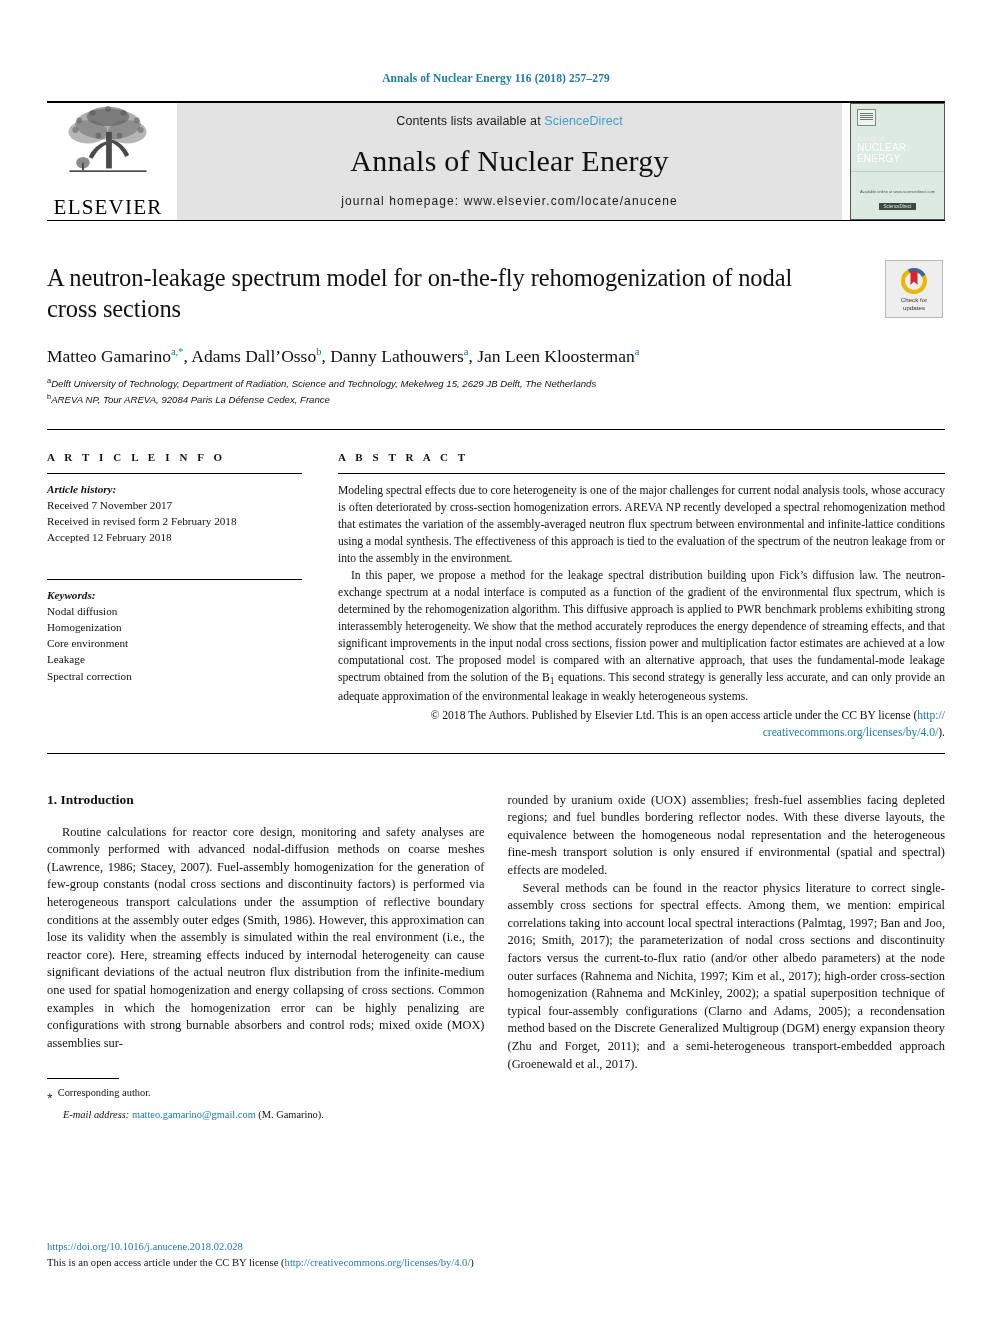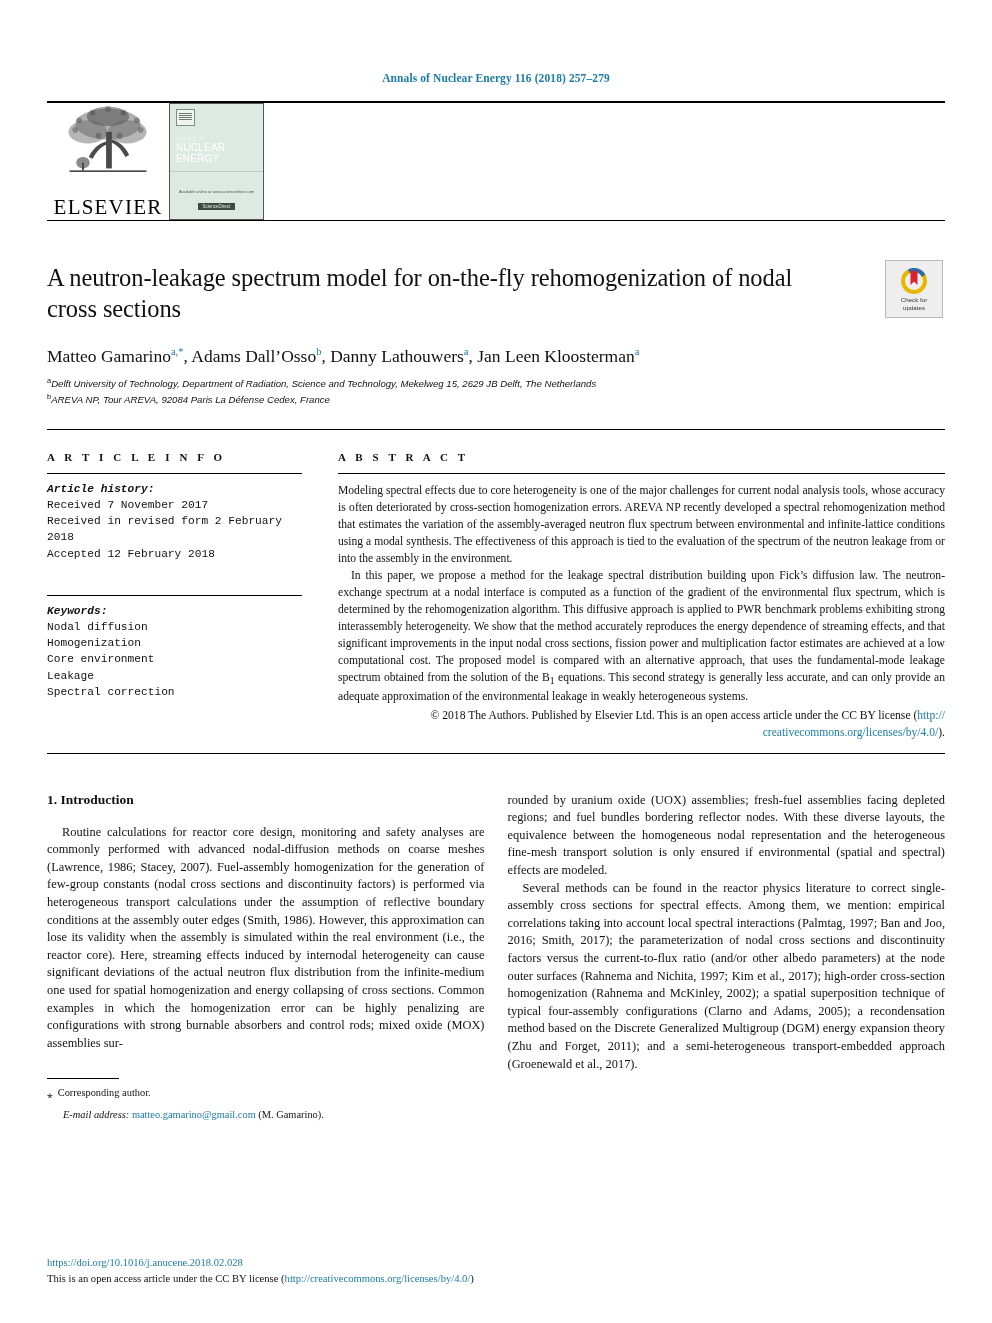--- a/index.html
+++ b/index.html
@@ -221,21 +221,21 @@
 
   .sec-head {
     font-family: "Liberation Serif", serif;
     font-weight: bold;
     font-size: 11px;
     letter-spacing: 3.6px;
     color: #111;
   }
   .thin-rule { border-top: 1.2px solid #000; margin-top: 10px; }
   .info-body {
-    font-family: Liberation Mono, monospace;
+    font-family: Liberation Serif, serif;
     font-size: 11.2px;
     line-height: 1.45;
     margin-top: 7px;
     color: #111;
   }
   .info-body .it { font-style: italic; font-weight: bold; }
   .kw-block { margin-top: 33px; }
   .kw-block .thin-rule { margin-top: 0; }
 
   .abs-body {
@@ -290,21 +290,21 @@
     color: #111;
   }
   .footnote .star { margin-right: 5px; }
   .footnote .em { font-style: italic; }
   .fn-l2 { padding-left: 16px; }
 
   
   .page-footer {
     position: absolute;
     left: 47px;
-    bottom: 36px;
+    bottom: 52px;
     width: 560px;
     font-family: "Liberation Serif", serif;
     font-size: 10.6px;
     line-height: 1.5;
     color: #111;
   }
   .page-footer .doi { color: #1b7ca8; }
 </style>
 </head>
 <body>
@@ -339,20 +339,27 @@
               <circle cx="12" cy="28" r="3"></circle>
             <circle cx="80" cy="28" r="3"></circle>
               <circle cx="36" cy="34" r="3"></circle>
             <circle cx="58" cy="34" r="3"></circle>
           </g>
         </g>
       </svg>
       <div class="elsevier-word">ELSEVIER</div>
     </div>
 
+    <div class="masthead-center">
+      <div class="contents-line">
+        <span>Contents lists available at </span><span class="sd">ScienceDirect</span>
+      </div>
+      <div class="journal-name">Annals of Nuclear Energy</div>
+      <div class="journal-home">journal homepage: www.elsevier.com/locate/anucene</div>
+    </div>
 
     <div class="cover-thumb">
       <div class="cover-mini-icon"></div>
       <div class="cover-title">
         <span class="small">Annals of</span>
         <span class="big">NUCLEAR ENERGY</span>
       </div>
       <div class="cover-divider"></div>
       <div class="cover-bottom">
         <div class="line1">Available online at www.sciencedirect.com</div>

